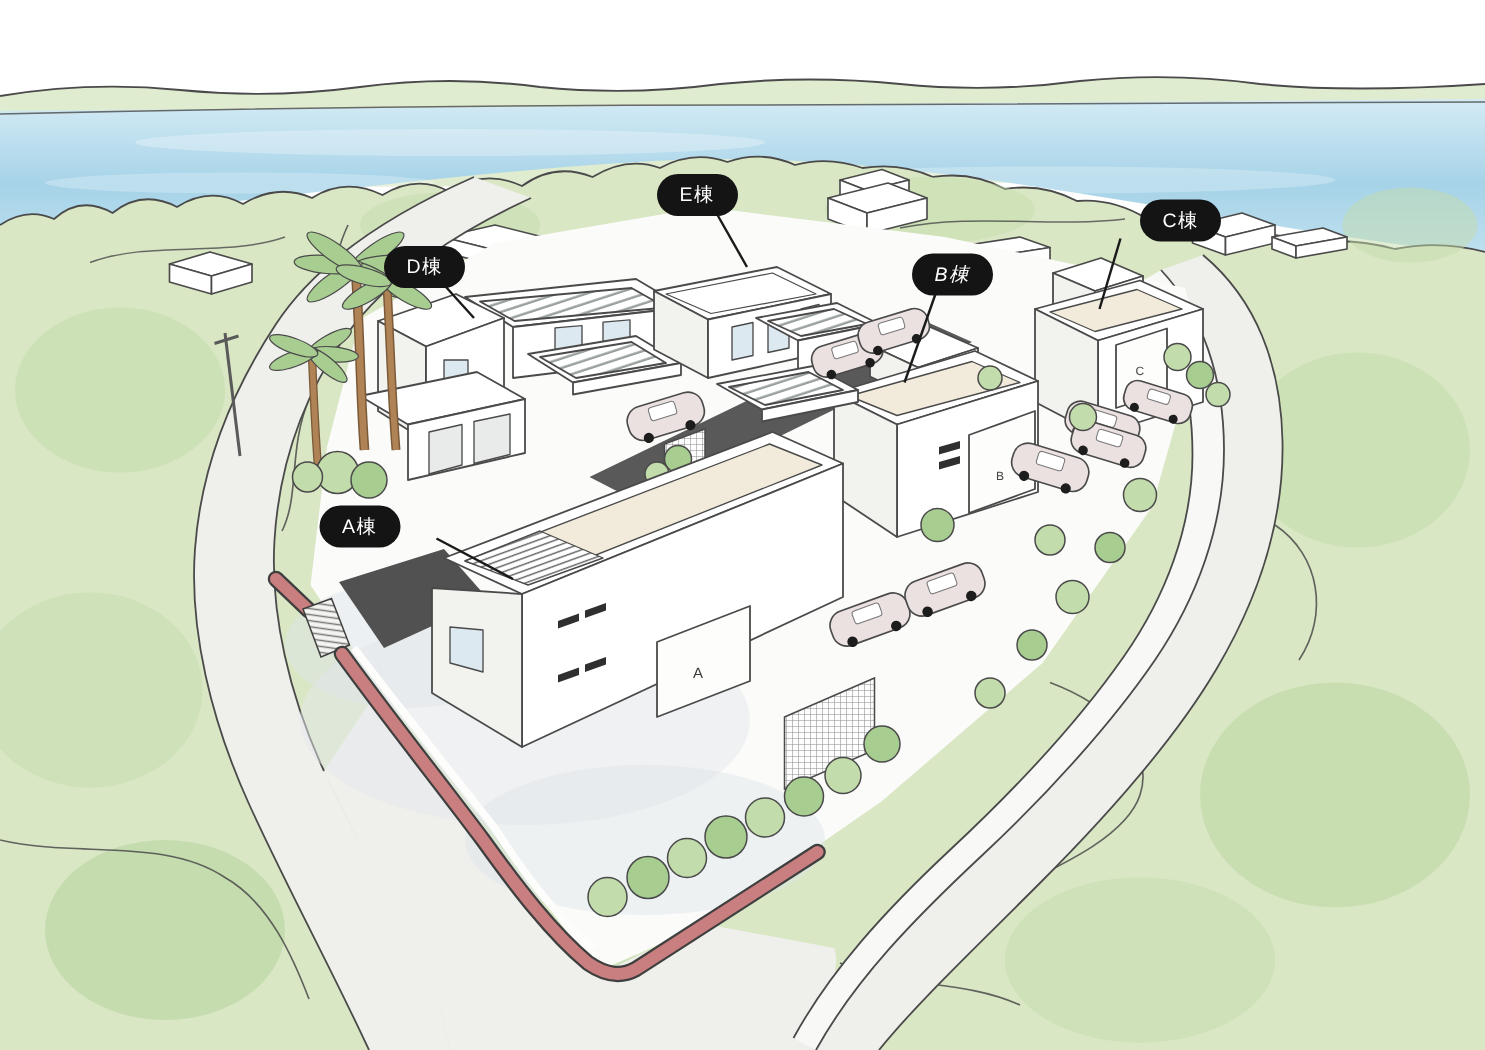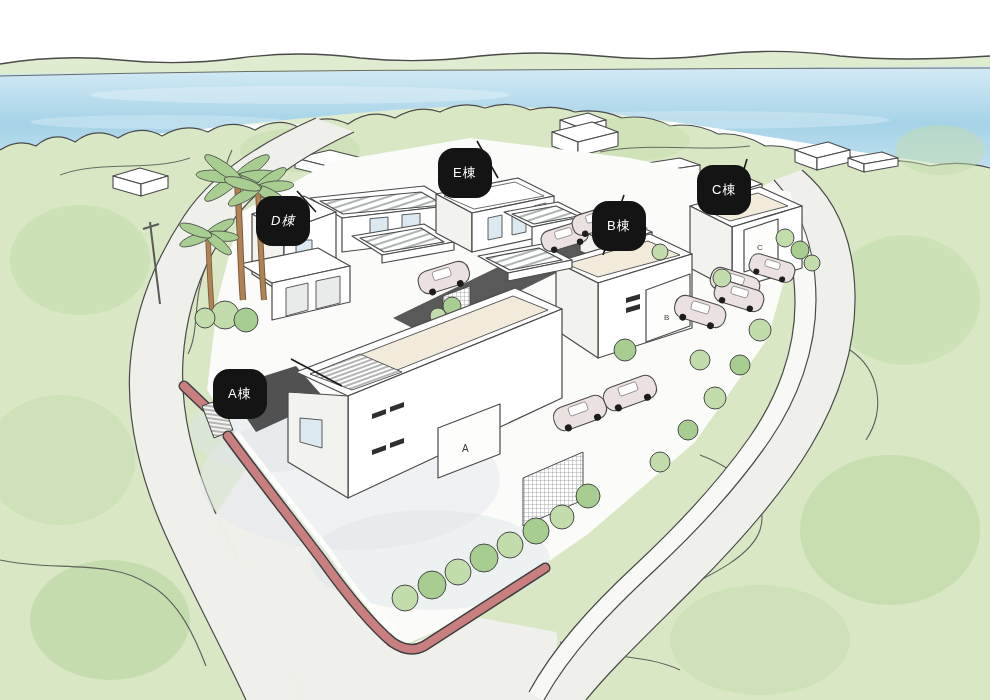--- a/index.html
+++ b/index.html
@@ -9,27 +9,27 @@
     --car-body:#ece1e1; --glass-blue:#dce9f1; --palm-trunk:#b08356;
     --label-bg:#141414; --label-text:#ffffff;
   }
   html,body{margin:0;padding:0;}
   body{font-family:"Liberation Sans","DejaVu Sans",sans-serif;background:#ffffff;}
   .stage{position:relative;width:990px;height:700px;overflow:hidden;background:#ffffff;}
   .stage svg{position:absolute;left:0;top:0;}
   .pill{
     position:absolute;display:inline-flex;align-items:center;justify-content:center;
     background:var(--label-bg);color:var(--label-text);border-radius:16px;
-    font-size:13px;letter-spacing:1px;padding:16px 15px;white-space:nowrap;
-    box-sizing:border-box;z-index:5;margin-top:32px;
+    font-size:13px;letter-spacing:1px;padding:5px 15px;white-space:nowrap;
+    box-sizing:border-box;z-index:5;
   }
   .pill-a{left:213px;top:337px;}
-  .pill-b{left:592px;top:169px;}
-  .pill-c{left:697px;top:133px;}
-  .pill-d{left:256px;top:164px;font-style:italic;}
+  .pill-b{left:608px;top:169px;font-style:italic;}
+  .pill-c{left:760px;top:133px;}
+  .pill-d{left:256px;top:164px;}
   .pill-e{left:438px;top:116px;}
 </style>
 </head>
 <body>
 
 <div class="stage">
 <svg width="990" height="700" viewBox="0 0 990 700">
   <defs>
     <linearGradient id="wg" x1="0" y1="0" x2="0" y2="1">
       <stop offset="0" stop-color="#d4ebf5"></stop>

